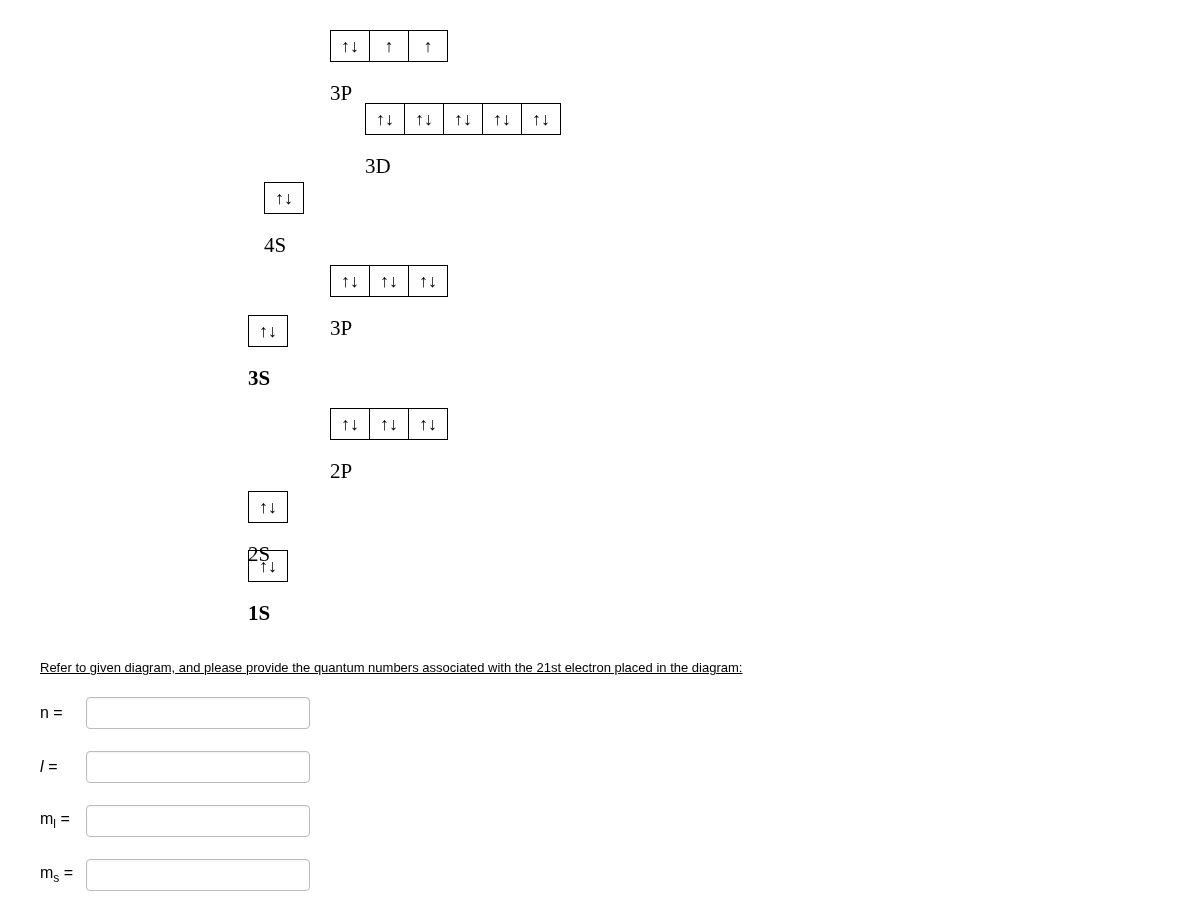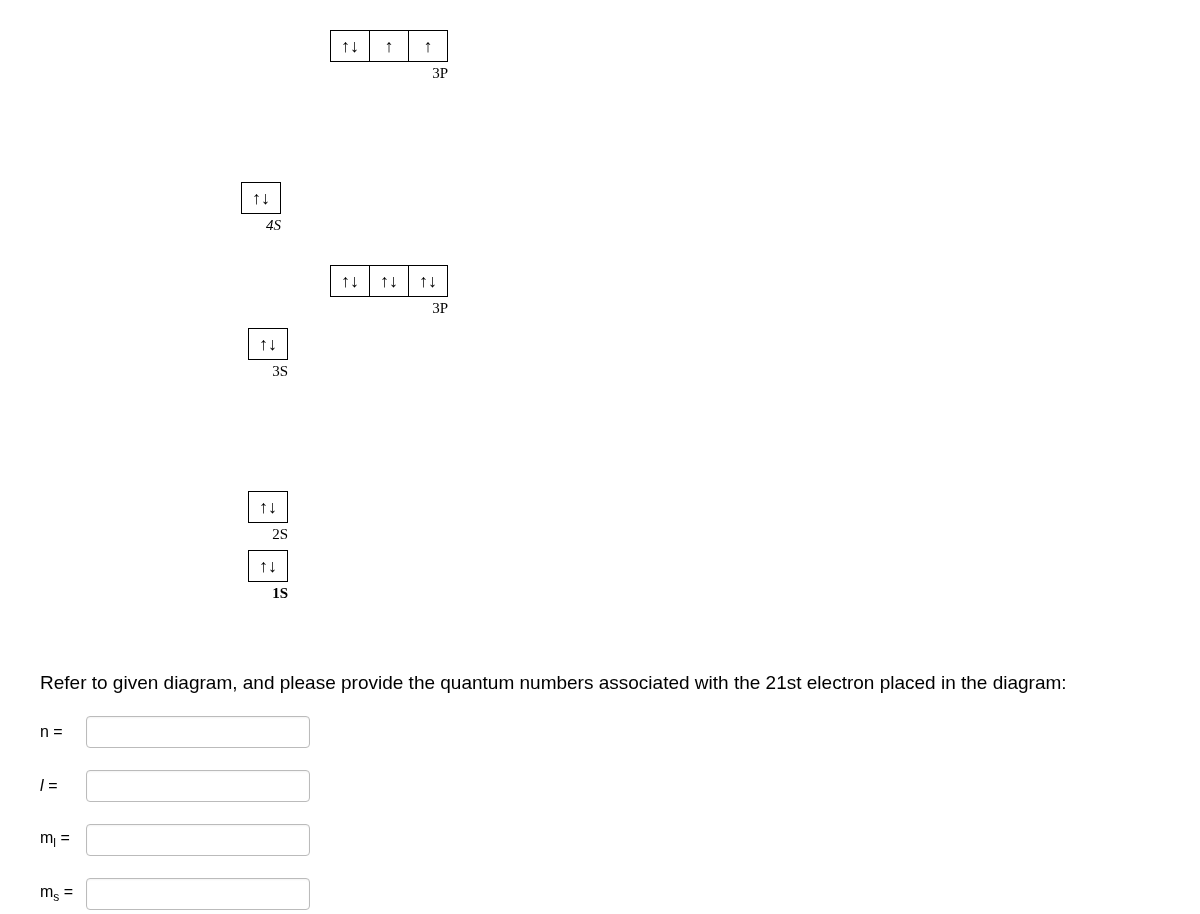--- a/index.html
+++ b/index.html
@@ -29,35 +29,36 @@
     display: flex;
     align-items: center;
     justify-content: center;
     font-size: 18px;
     font-weight: bold;
   }
   .box + .box {
     border-left: 1px solid #000;
   }
   .sublabel {
-    text-align: right;
-    font-size: 15px;
-    margin-top: 3px;
+    text-align: left;
+    font-size: 21px;
+    margin-top: 19px;
     font-family: "Times New Roman", serif;
   }
   .arrow {
     display: inline-block;
     line-height: 1;
   }
   .arrow-pair::before { content: "\2191\2193"; }
   .arrow-up-only::before { content: "\2191"; }
 
   .question {
-    margin-top: 42px;
-    font-size: 19px;
+    margin-top: 30px;
+    font-size: 13px;
+    text-decoration: underline;
   }
   .input-row {
     display: flex;
     align-items: center;
     margin-top: 22px;
   }
   .input-label {
     font-size: 16px;
     margin-right: 6px;
     min-width: 40px;
@@ -91,22 +92,42 @@
       <div class="box">
           <span class="arrow arrow-up-only"></span>
         </div>
       <div class="box">
           <span class="arrow arrow-up-only"></span>
         </div>
     </div>
     <div class="sublabel">3P</div>
   </div>
 
-
-  <div class="orbital-group" style="left:1px; top:152px;font-style:italic;">
+  <div class="orbital-group" style="left:125px; top:73px;">
+    <div class="boxes">
+      <div class="box">
+          <span class="arrow arrow-pair"></span>
+        </div>
+      <div class="box">
+          <span class="arrow arrow-pair"></span>
+        </div>
+      <div class="box">
+          <span class="arrow arrow-pair"></span>
+        </div>
+      <div class="box">
+          <span class="arrow arrow-pair"></span>
+        </div>
+      <div class="box">
+          <span class="arrow arrow-pair"></span>
+        </div>
+    </div>
+    <div class="sublabel">3D</div>
+  </div>
+
+  <div class="orbital-group" style="left:24px; top:152px;">
     <div class="boxes">
       <div class="box">
           <span class="arrow arrow-pair"></span>
         </div>
     </div>
     <div class="sublabel">4S</div>
   </div>
 
   <div class="orbital-group" style="left:90px; top:235px;">
     <div class="boxes">
@@ -116,29 +137,43 @@
       <div class="box">
           <span class="arrow arrow-pair"></span>
         </div>
       <div class="box">
           <span class="arrow arrow-pair"></span>
         </div>
     </div>
     <div class="sublabel">3P</div>
   </div>
 
-  <div class="orbital-group" style="left:8px; top:298px;">
+  <div class="orbital-group" style="left:8px; top:285px;font-weight:bold;">
     <div class="boxes">
       <div class="box">
           <span class="arrow arrow-pair"></span>
         </div>
     </div>
     <div class="sublabel">3S</div>
   </div>
 
+  <div class="orbital-group" style="left:90px; top:378px;">
+    <div class="boxes">
+      <div class="box">
+          <span class="arrow arrow-pair"></span>
+        </div>
+      <div class="box">
+          <span class="arrow arrow-pair"></span>
+        </div>
+      <div class="box">
+          <span class="arrow arrow-pair"></span>
+        </div>
+    </div>
+    <div class="sublabel">2P</div>
+  </div>
 
   <div class="orbital-group" style="left:8px; top:461px;">
     <div class="boxes">
       <div class="box">
           <span class="arrow arrow-pair"></span>
         </div>
     </div>
     <div class="sublabel">2S</div>
   </div>
 

